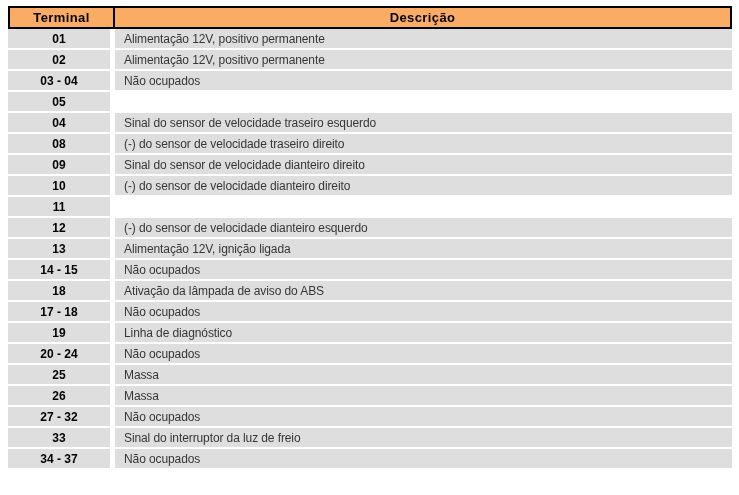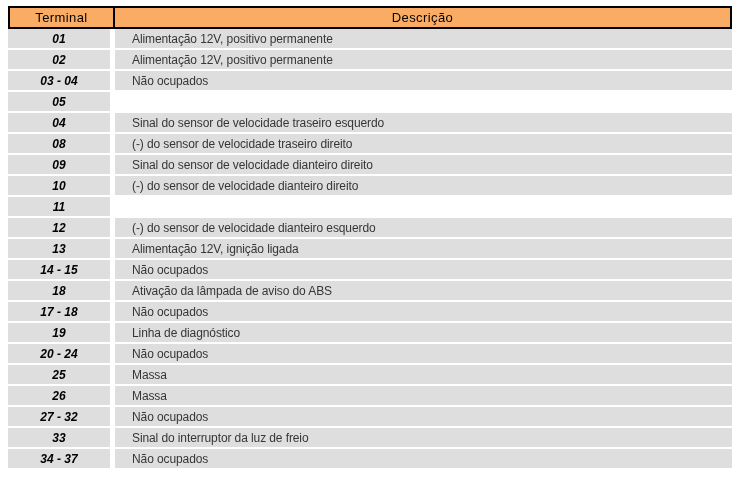--- a/index.html
+++ b/index.html
@@ -24,21 +24,21 @@
     display: flex;
     box-sizing: border-box;
     height: 23px;
     background: #FBAC64;
     border: 2px solid #000000;
   }
   .tbl-header .hcell {
     display: flex;
     align-items: center;
     justify-content: center;
-    font-weight: normal;
+    font-weight: bold;
     font-size: 13px;
     letter-spacing: 0.4px;
     color: #000000;
   }
   .tbl-header .hc1 {
     flex: 0 0 105px;
     box-sizing: border-box;
     border-right: 2px solid #000000;
   }
   .tbl-header .hc2 {
@@ -52,28 +52,27 @@
   .tbl-body .c1 {
     flex: 0 0 102px;
     margin-right: 5px;
     background: #DEDEDE;
     display: flex;
     align-items: center;
     justify-content: center;
     font-weight: bold;
     font-size: 12px;
     color: #000000;
-    font-style: italic;
   }
   .tbl-body .c2 {
     flex: 1;
     background: #DEDEDE;
     display: flex;
     align-items: center;
-    padding-left: 17px;
+    padding-left: 9px;
     font-size: 12px;
     color: #363636;
     letter-spacing: -0.1px;
     white-space: nowrap;
     overflow: hidden;
   }
 </style>
 </head>
 <body>
 

